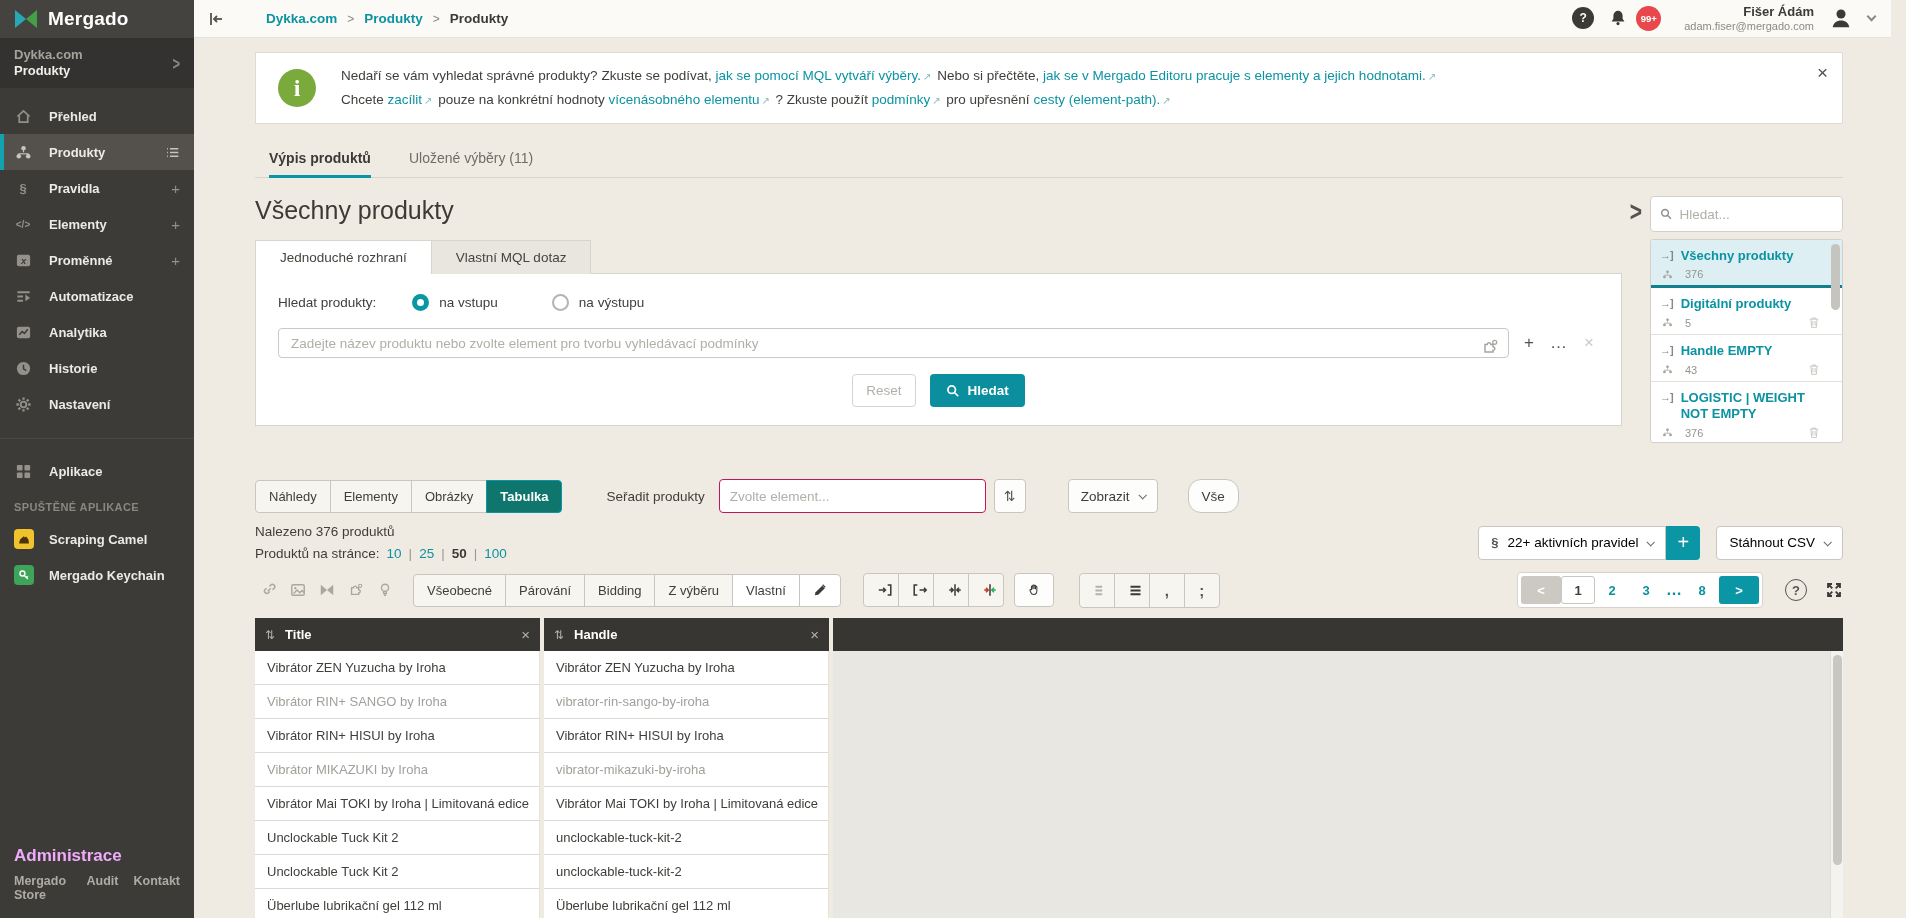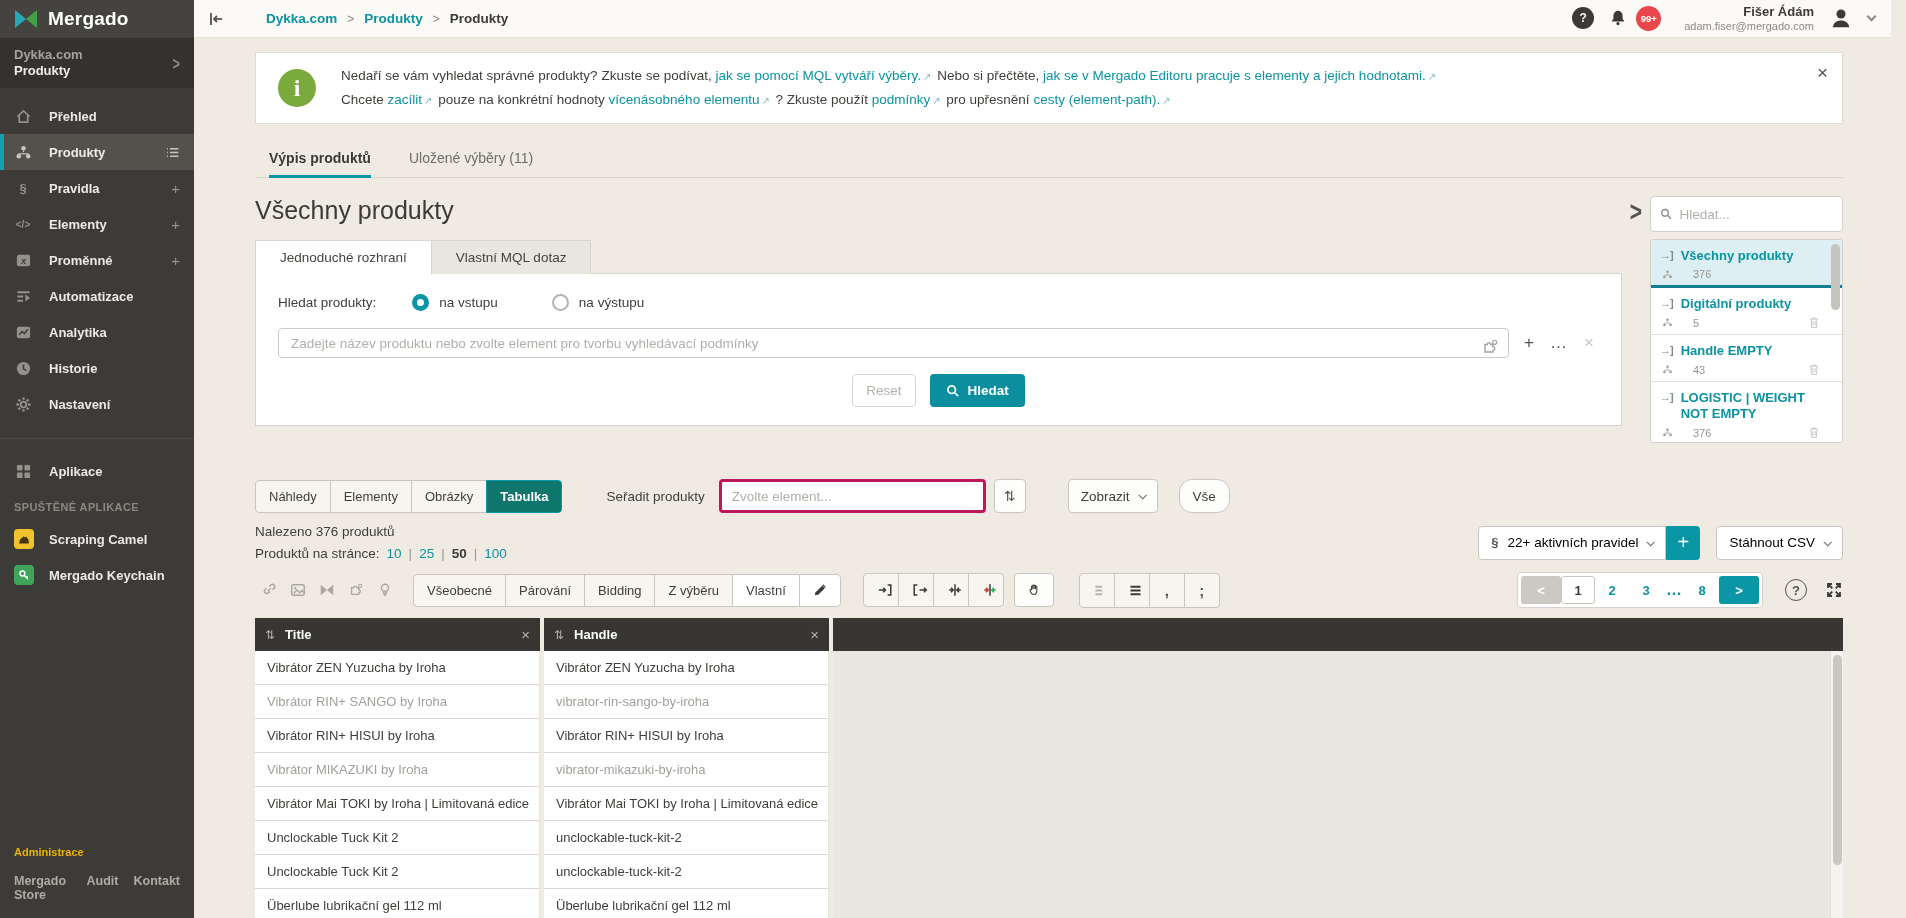--- a/index.html
+++ b/index.html
@@ -42,21 +42,21 @@
   .nav-label { color:#eceae6; font-size:13px; font-weight:600; }
   .nav-right { margin-left:auto; color:#94918c; font-size:15px; font-weight:400; }
   .nav-item.active { background:#54514c; border-left:4px solid #11a3b2; padding-left:10px; }
   .sb-divider { border-top:1px solid #4b4944; margin:16px 0 14px; }
   .section-label { padding:12px 14px 8px; color:#8a8781; font-size:11px; font-weight:700; letter-spacing:.4px; }
   .app-ic { width:20px; height:20px; border-radius:4px; margin-right:15px; flex:none; display:flex; align-items:center; justify-content:center; }
   .app-ic.camel { background:#efc22e; }
   .app-ic.keychain { background:#3da45a; }
   .sb-spacer { flex:1; }
   .sb-footer { padding:0 14px 16px; }
-  .sb-admin { color:#eab308; font-size:11px; font-weight:700; margin-bottom:16px; cursor:pointer; }
+  .sb-admin { color:#f0abfc; font-size:17px; font-weight:700; margin-bottom:8px; cursor:pointer; }
   .sb-links { display:flex; gap:15px; }
   .sb-links span { color:#aeaba5; font-size:12.5px; font-weight:700; cursor:pointer; }
 
   
   .main { position:absolute; top:38px; left:194px; right:0; bottom:0; background:#efebe2; padding:0 63px 0 61px; overflow:hidden; }
 
   
   .banner { margin-top:14px; background:#fff; border:1px solid #dedbd3; height:72px; display:flex; align-items:center; padding:0 48px 0 22px; position:relative; }
   .info-circle { width:38px; height:38px; border-radius:50%; background:#7aa93c; color:#fff; display:flex; align-items:center; justify-content:center; font-family:"Liberation Serif","DejaVu Serif",serif; font-weight:700; font-size:24px; flex:none; }
   .banner-text { margin-left:25px; font-size:13.5px; line-height:23px; color:#3f3e3a; }
@@ -100,39 +100,39 @@
   .right-col { width:193px; flex:none; }
   .rp-search { height:36px; background:#fff; border:1px solid #d3d0c9; border-radius:4px; display:flex; align-items:center; padding:0 9px; gap:7px; }
   .rp-search input { border:none; outline:none; width:100%; font-size:13.5px; font-family:inherit; color:#3f3e3a; }
   .rp-search input::placeholder { color:#b2afa9; }
   .rp-list { margin-top:7px; background:#fff; border:1px solid #d3d0c9; border-radius:3px; height:204px; overflow:hidden; position:relative; }
   .sel-item { padding:8px 22px 5px 9px; border-bottom:1px solid #e3e0da; position:relative; cursor:pointer; }
   .sel-item.selected { background:#ddeff2; border-bottom:3px solid #117f8d; }
   .sel-top { display:flex; gap:8px; align-items:flex-start; }
   .sel-apply { color:#7e8c90; font-size:11px; font-weight:700; letter-spacing:-1px; margin-top:1px; flex:none; }
   .sel-name { color:#0b93a1; font-size:13px; font-weight:700; line-height:16px; }
-  .sel-bottom { margin-top:4px; display:flex; align-items:center; gap:20px; padding-left:2px; }
+  .sel-bottom { margin-top:4px; display:flex; align-items:center; gap:12px; padding-left:2px; }
   .sel-count { color:#97948f; font-size:11px; }
   .sel-trash { margin-left:auto; color:#c9c6c0; cursor:pointer; }
   .rp-scroll { position:absolute; top:4px; right:2px; width:9px; height:66px; background:#c6c4bf; border-radius:5px; }
 
   
   .view-toolbar { margin-top:36px; display:flex; align-items:center; }
   .btn-group { display:flex; }
   .gbtn { padding:8px 13px; border:1px solid #c9c6bf; background:#f7f5f0; font-size:13px; color:#3f3e3a; margin-right:-1px; cursor:pointer; font-family:inherit; }
   .btn-group .gbtn:first-child { border-radius:4px 0 0 4px; }
   .btn-group .gbtn:last-child { border-radius:0 4px 4px 0; margin-right:0; }
   .gbtn.active { background:#0f766e; border-color:#0b96a5; color:#fff; font-weight:700; position:relative; z-index:2; }
   .sort-label { margin-left:44px; font-size:13.5px; }
-  .sort-input { margin-left:14px; width:267px; height:34px; border:3px solid #be185d; border-radius:4px; padding:0 10px; font-size:13.5px; font-family:inherit; outline:none; background:#fff; }
+  .sort-input { margin-left:14px; width:267px; height:34px; border:1px solid #be185d; border-radius:4px; padding:0 10px; font-size:13.5px; font-family:inherit; outline:none; background:#fff; }
   .sort-input::placeholder { color:#b2afa9; }
   .sq-btn { height:34px; border:1px solid #c9c6bf; background:#fdfdfb; border-radius:4px; display:flex; align-items:center; justify-content:center; cursor:pointer; color:#55534e; font-family:inherit; }
   .sort-dir { margin-left:8px; width:32px; font-size:14px; }
   .zobrazit-btn { margin-left:42px; padding:0 12px; font-size:13.5px; gap:9px; color:#3f3e3a; }
-  .vse-btn { margin-left:21px; padding:0 13px; font-size:13.5px; color:#3f3e3a;border-radius:13px; }
+  .vse-btn { margin-left:30px; padding:0 13px; font-size:13.5px; color:#3f3e3a;border-radius:13px; }
   .dd-caret { width:6px; height:6px; border-right:1.6px solid #6d6b66; border-bottom:1.6px solid #6d6b66; transform:rotate(45deg) translateY(-1px); }
 
   
   .results-row { margin-top:12px; display:flex; align-items:center; }
   .results-left { line-height:1; }
   .found-text { font-size:13.5px; color:#3f3e3a; }
   .per-page { margin-top:8px; font-size:13.5px; display:flex; gap:7px; align-items:center; }
   .pp-sep { color:#9b9893; }
   .pp-link { color:#0b93a1; cursor:pointer; }
   .pp-current { color:#3b3a37; font-weight:700; }

